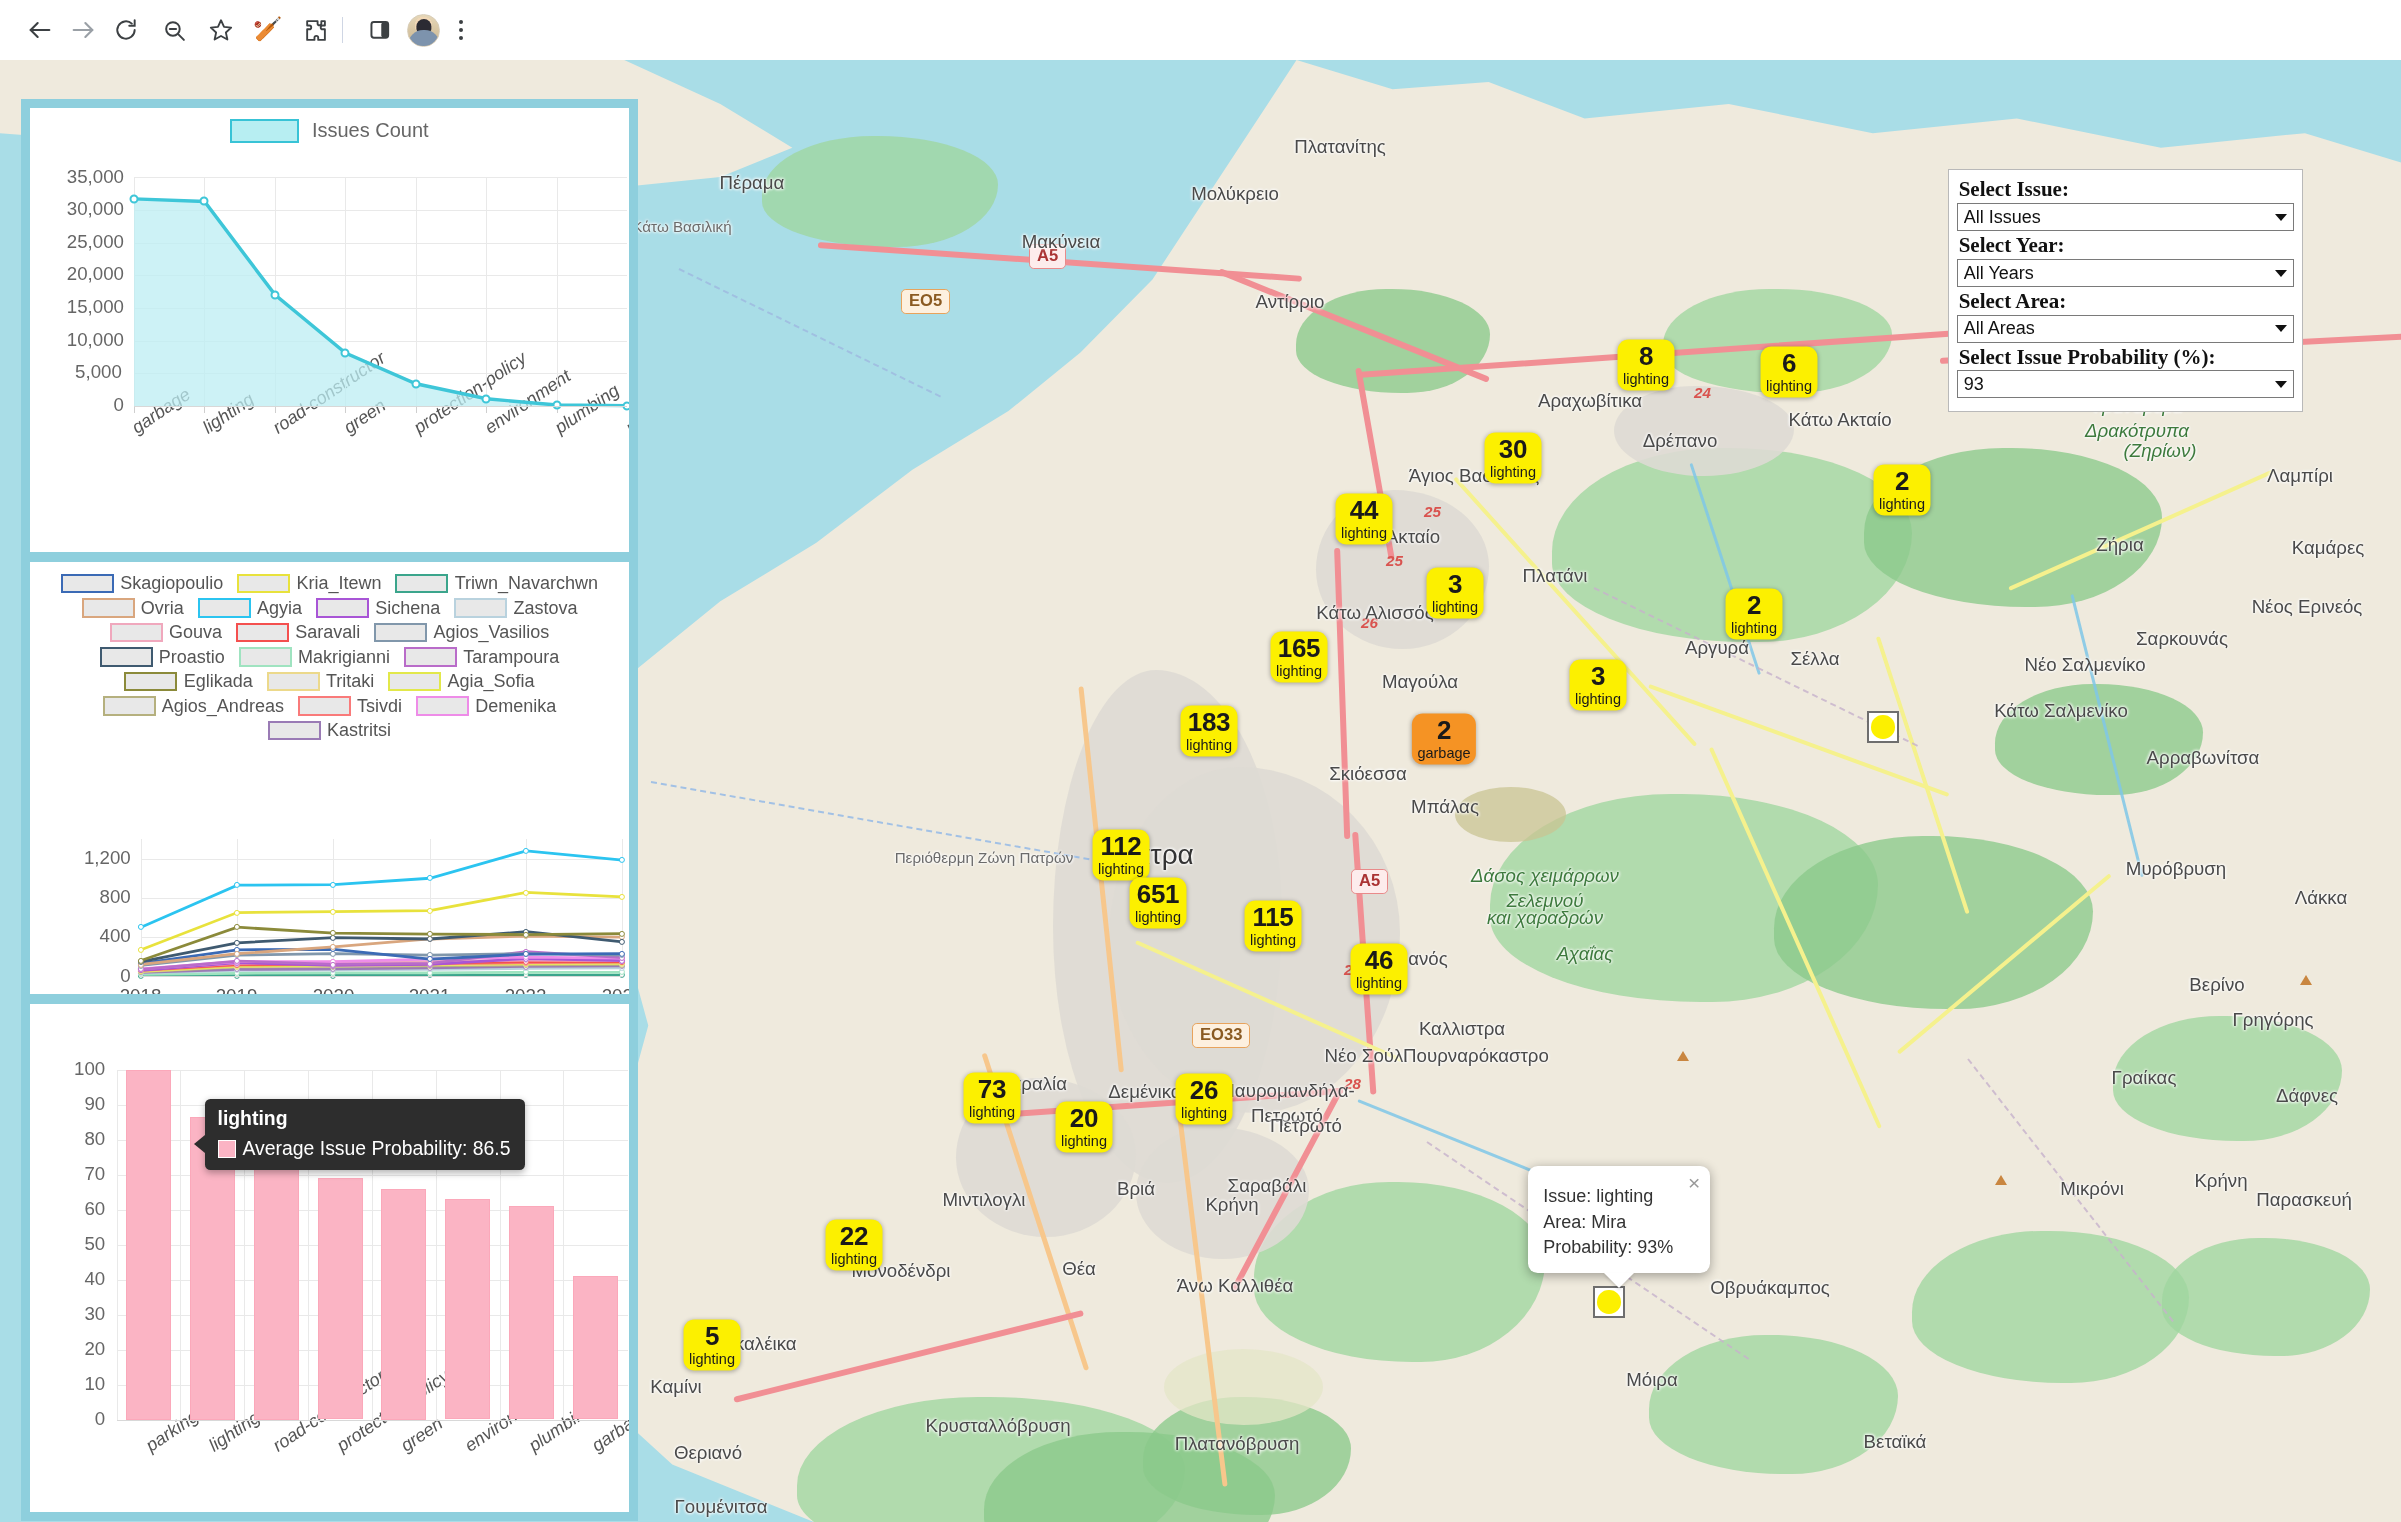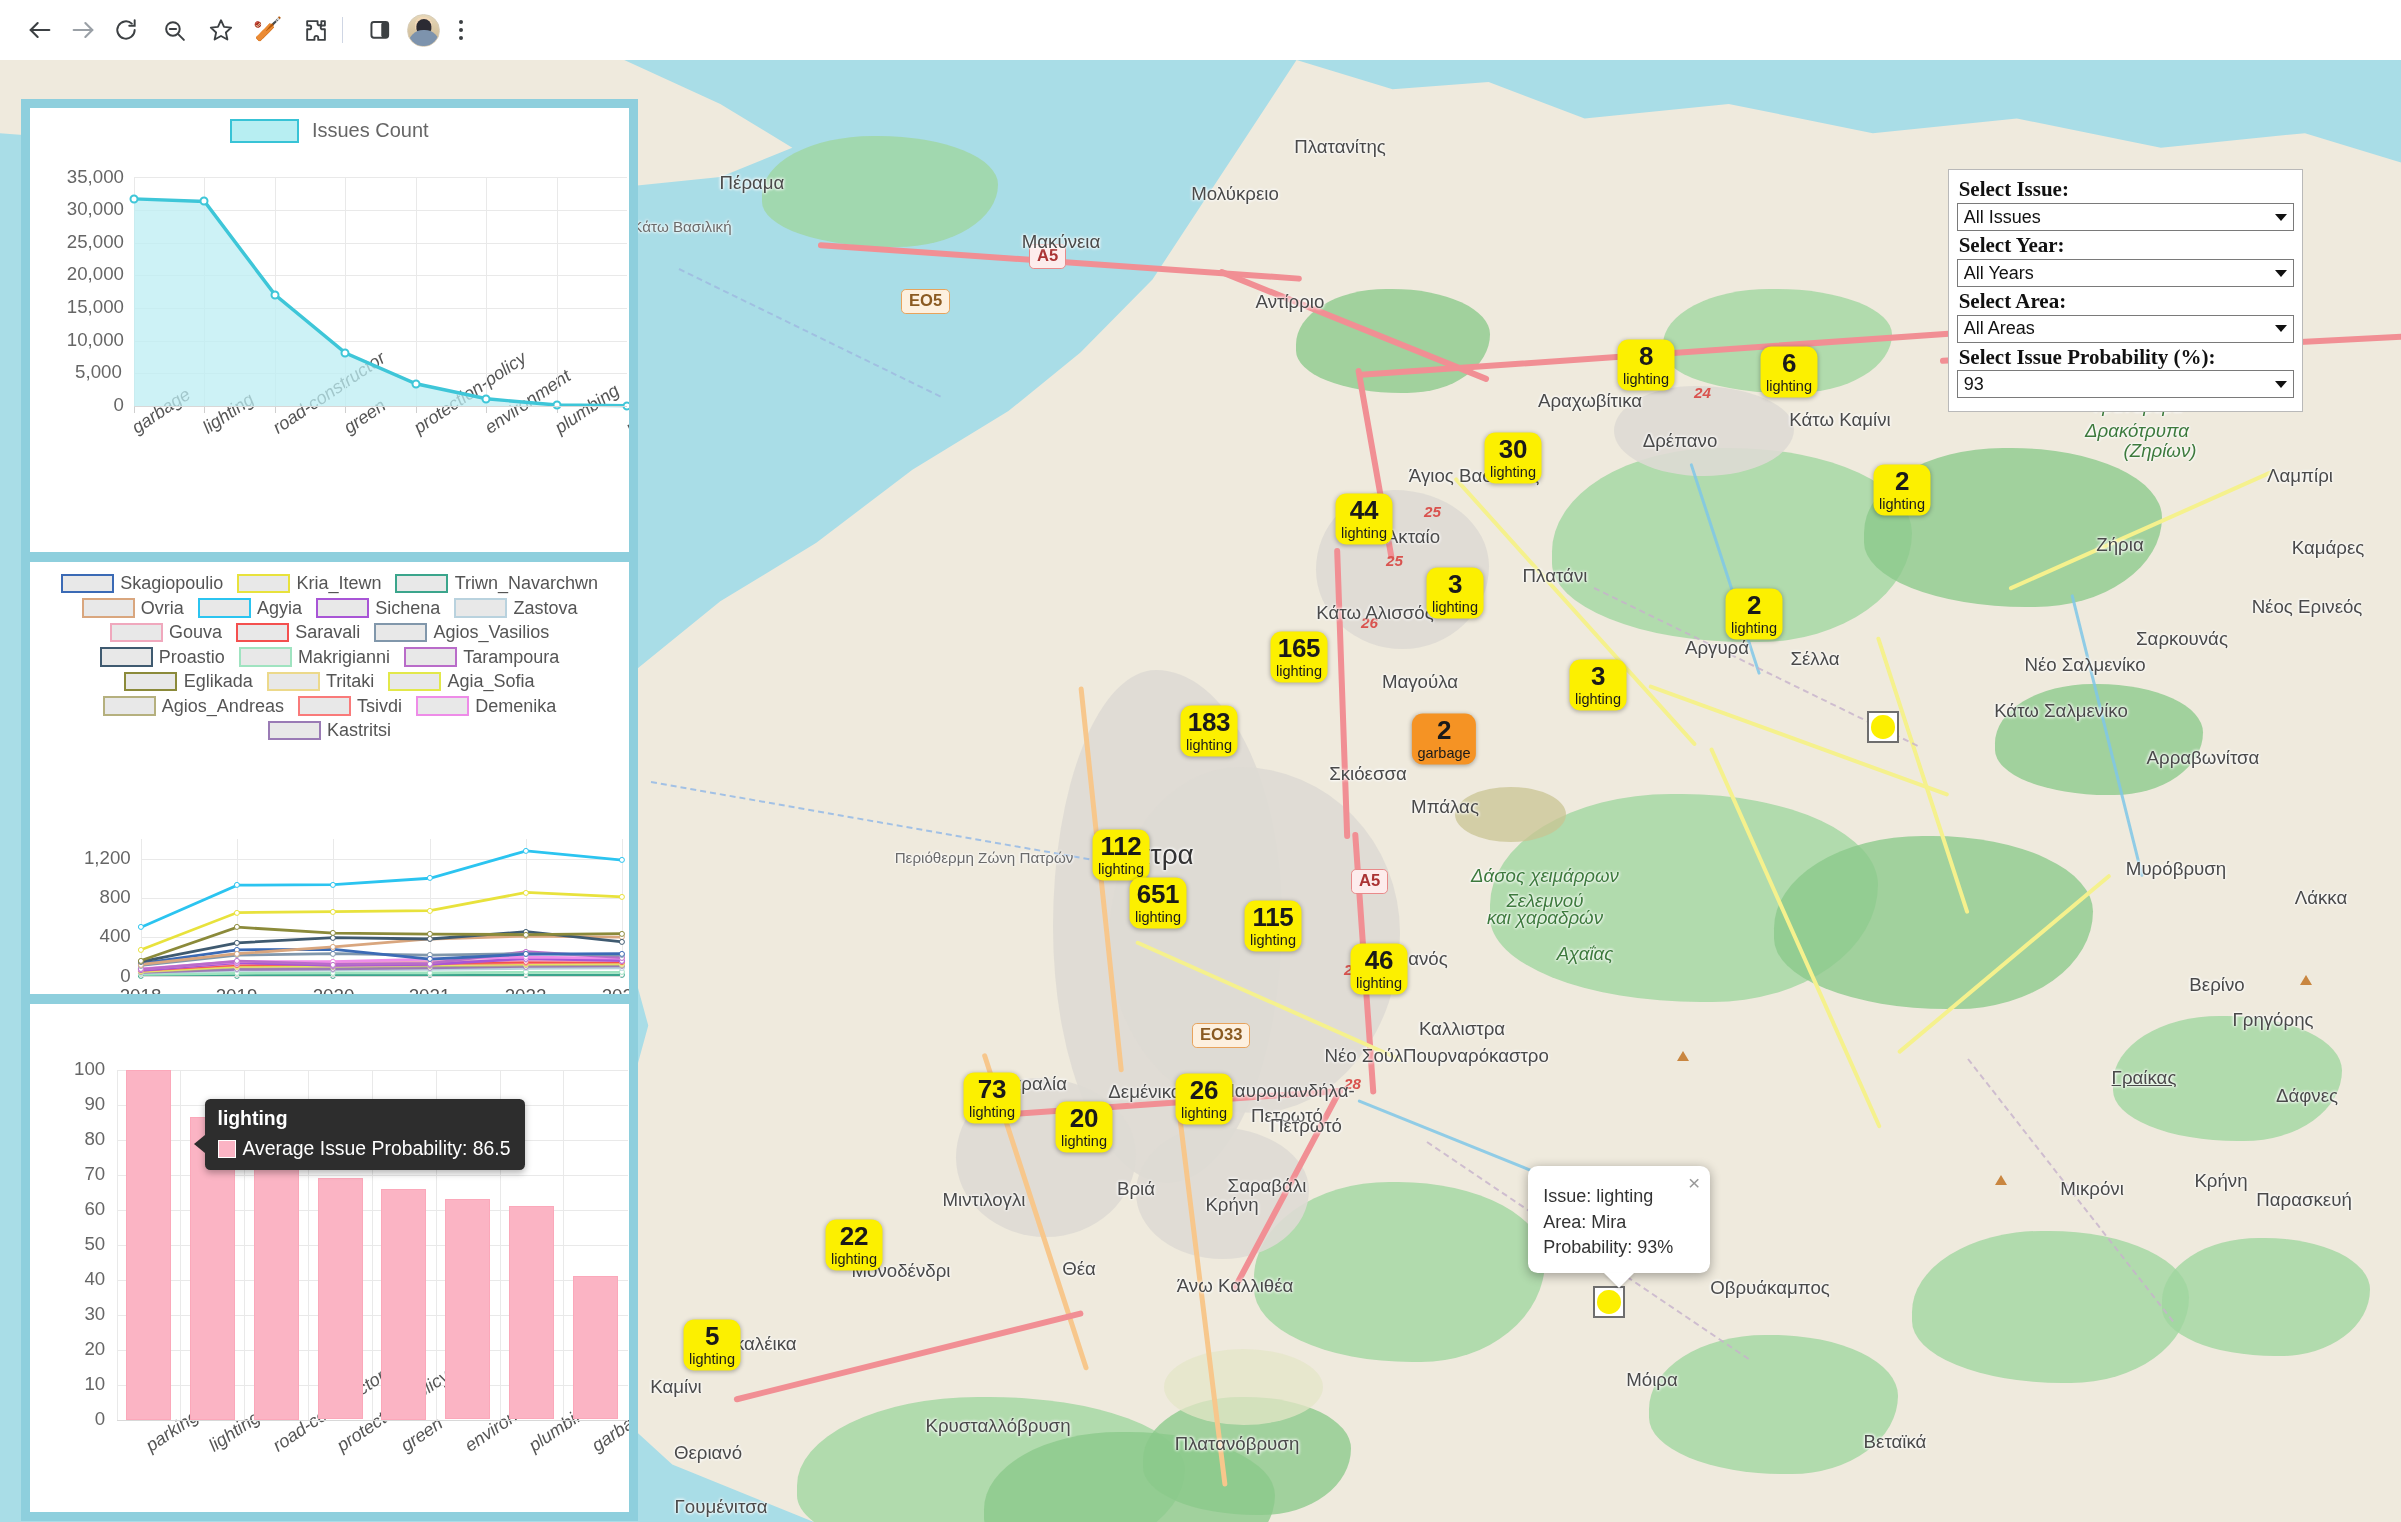--- a/index.html
+++ b/index.html
@@ -506,21 +506,21 @@
       </div>
     <div id="map-labels">
         <div class="maplabel " style="left: 1340px; top: 87px; transform: translate(-50%, -50%);">Πλατανίτης</div>
         <div class="maplabel " style="left: 1235px; top: 134px; transform: translate(-50%, -50%);">Μολύκρειο</div>
         <div class="maplabel " style="left: 752px; top: 123px; transform: translate(-50%, -50%);">Πέραμα</div>
         <div class="maplabel small" style="left: 682px; top: 166px; transform: translate(-50%, -50%);">Κάτω Βασιλική</div>
         <div class="maplabel " style="left: 1061px; top: 182px; transform: translate(-50%, -50%);">Μακύνεια</div>
         <div class="maplabel " style="left: 1290px; top: 242px; transform: translate(-50%, -50%);">Αντίρριο</div>
         <div class="maplabel small" style="left: 984px; top: 797px; transform: translate(-50%, -50%);">Περιόθερμη Ζώνη Πατρών</div>
         <div class="maplabel " style="left: 1590px; top: 341px; transform: translate(-50%, -50%);">Αραχωβίτικα</div>
-        <div class="maplabel " style="left: 1840px; top: 360px; transform: translate(-50%, -50%);">Κάτω Καμίνι</div>
+        <div class="maplabel " style="left: 1840px; top: 360px; transform: translate(-50%, -50%);">Κάτω Ακταίο</div>
         <div class="maplabel " style="left: 1680px; top: 381px; transform: translate(-50%, -50%);">Δρέπανο</div>
         <div class="maplabel green" style="left: 2137px; top: 346px; transform: translate(-50%, -50%);">Τρανόρεμα</div>
         <div class="maplabel green" style="left: 2137px; top: 371px; transform: translate(-50%, -50%);">Δρακότρυπα</div>
         <div class="maplabel green" style="left: 2160px; top: 391px; transform: translate(-50%, -50%);">(Ζηρίων)</div>
         <div class="maplabel " style="left: 2300px; top: 416px; transform: translate(-50%, -50%);">Λαμπίρι</div>
         <div class="maplabel " style="left: 1474px; top: 416px; transform: translate(-50%, -50%);">Άγιος Βασίλειος</div>
         <div class="maplabel " style="left: 1555px; top: 516px; transform: translate(-50%, -50%);">Πλατάνι</div>
         <div class="maplabel " style="left: 1413px; top: 477px; transform: translate(-50%, -50%);">Ακταίο</div>
         <div class="maplabel " style="left: 1375px; top: 553px; transform: translate(-50%, -50%);">Κάτω Αλισσός</div>
         <div class="maplabel " style="left: 1815px; top: 599px; transform: translate(-50%, -50%);">Σέλλα</div>
@@ -539,21 +539,21 @@
         <div class="maplabel green" style="left: 1545px; top: 841px; transform: translate(-50%, -50%);">Σελεμνού</div>
         <div class="maplabel green" style="left: 1545px; top: 858px; transform: translate(-50%, -50%);">και χαραδρών</div>
         <div class="maplabel green" style="left: 1585px; top: 894px; transform: translate(-50%, -50%);">Αχαΐας</div>
         <div class="maplabel " style="left: 2176px; top: 809px; transform: translate(-50%, -50%);">Μυρόβρυση</div>
         <div class="maplabel " style="left: 2321px; top: 838px; transform: translate(-50%, -50%);">Λάκκα</div>
         <div class="maplabel city" style="left: 1154px; top: 795px; transform: translate(-50%, -50%);">Πάτρα</div>
         <div class="maplabel " style="left: 1409px; top: 899px; transform: translate(-50%, -50%);">Ρωμανός</div>
         <div class="maplabel " style="left: 1462px; top: 969px; transform: translate(-50%, -50%);">Καλλιστρα</div>
         <div class="maplabel " style="left: 2217px; top: 925px; transform: translate(-50%, -50%);">Βερίνο</div>
         <div class="maplabel " style="left: 2273px; top: 960px; transform: translate(-50%, -50%);">Γρηγόρης</div>
-        <div class="maplabel " style="left: 2144px; top: 1018px; transform: translate(-50%, -50%); text-decoration: underline;">Γραίκας</div>
+        <div class="maplabel " style="left: 2144px; top: 1018px; transform: translate(-50%, -50%);">Γραίκας</div>
         <div class="maplabel " style="left: 2307px; top: 1036px; transform: translate(-50%, -50%);">Δάφνες</div>
         <div class="maplabel " style="left: 1366px; top: 996px; transform: translate(-50%, -50%);">Νέο Σούλι</div>
         <div class="maplabel " style="left: 1476px; top: 996px; transform: translate(-50%, -50%);">Πουρναρόκαστρο</div>
         <div class="maplabel " style="left: 1032px; top: 1024px; transform: translate(-50%, -50%);">Παραλία</div>
         <div class="maplabel " style="left: 1145px; top: 1032px; transform: translate(-50%, -50%);">Δεμένικα</div>
         <div class="maplabel " style="left: 1287px; top: 1031px; transform: translate(-50%, -50%);">Μαυρομανδήλα-</div>
         <div class="maplabel " style="left: 1287px; top: 1056px; transform: translate(-50%, -50%);">Πετρωτό</div>
         <div class="maplabel " style="left: 1306px; top: 1066px; transform: translate(-50%, -50%);">Πετρωτό</div>
         <div class="maplabel " style="left: 984px; top: 1140px; transform: translate(-50%, -50%);">Μιντιλογλι</div>
         <div class="maplabel " style="left: 1136px; top: 1129px; transform: translate(-50%, -50%);">Βριά</div>

